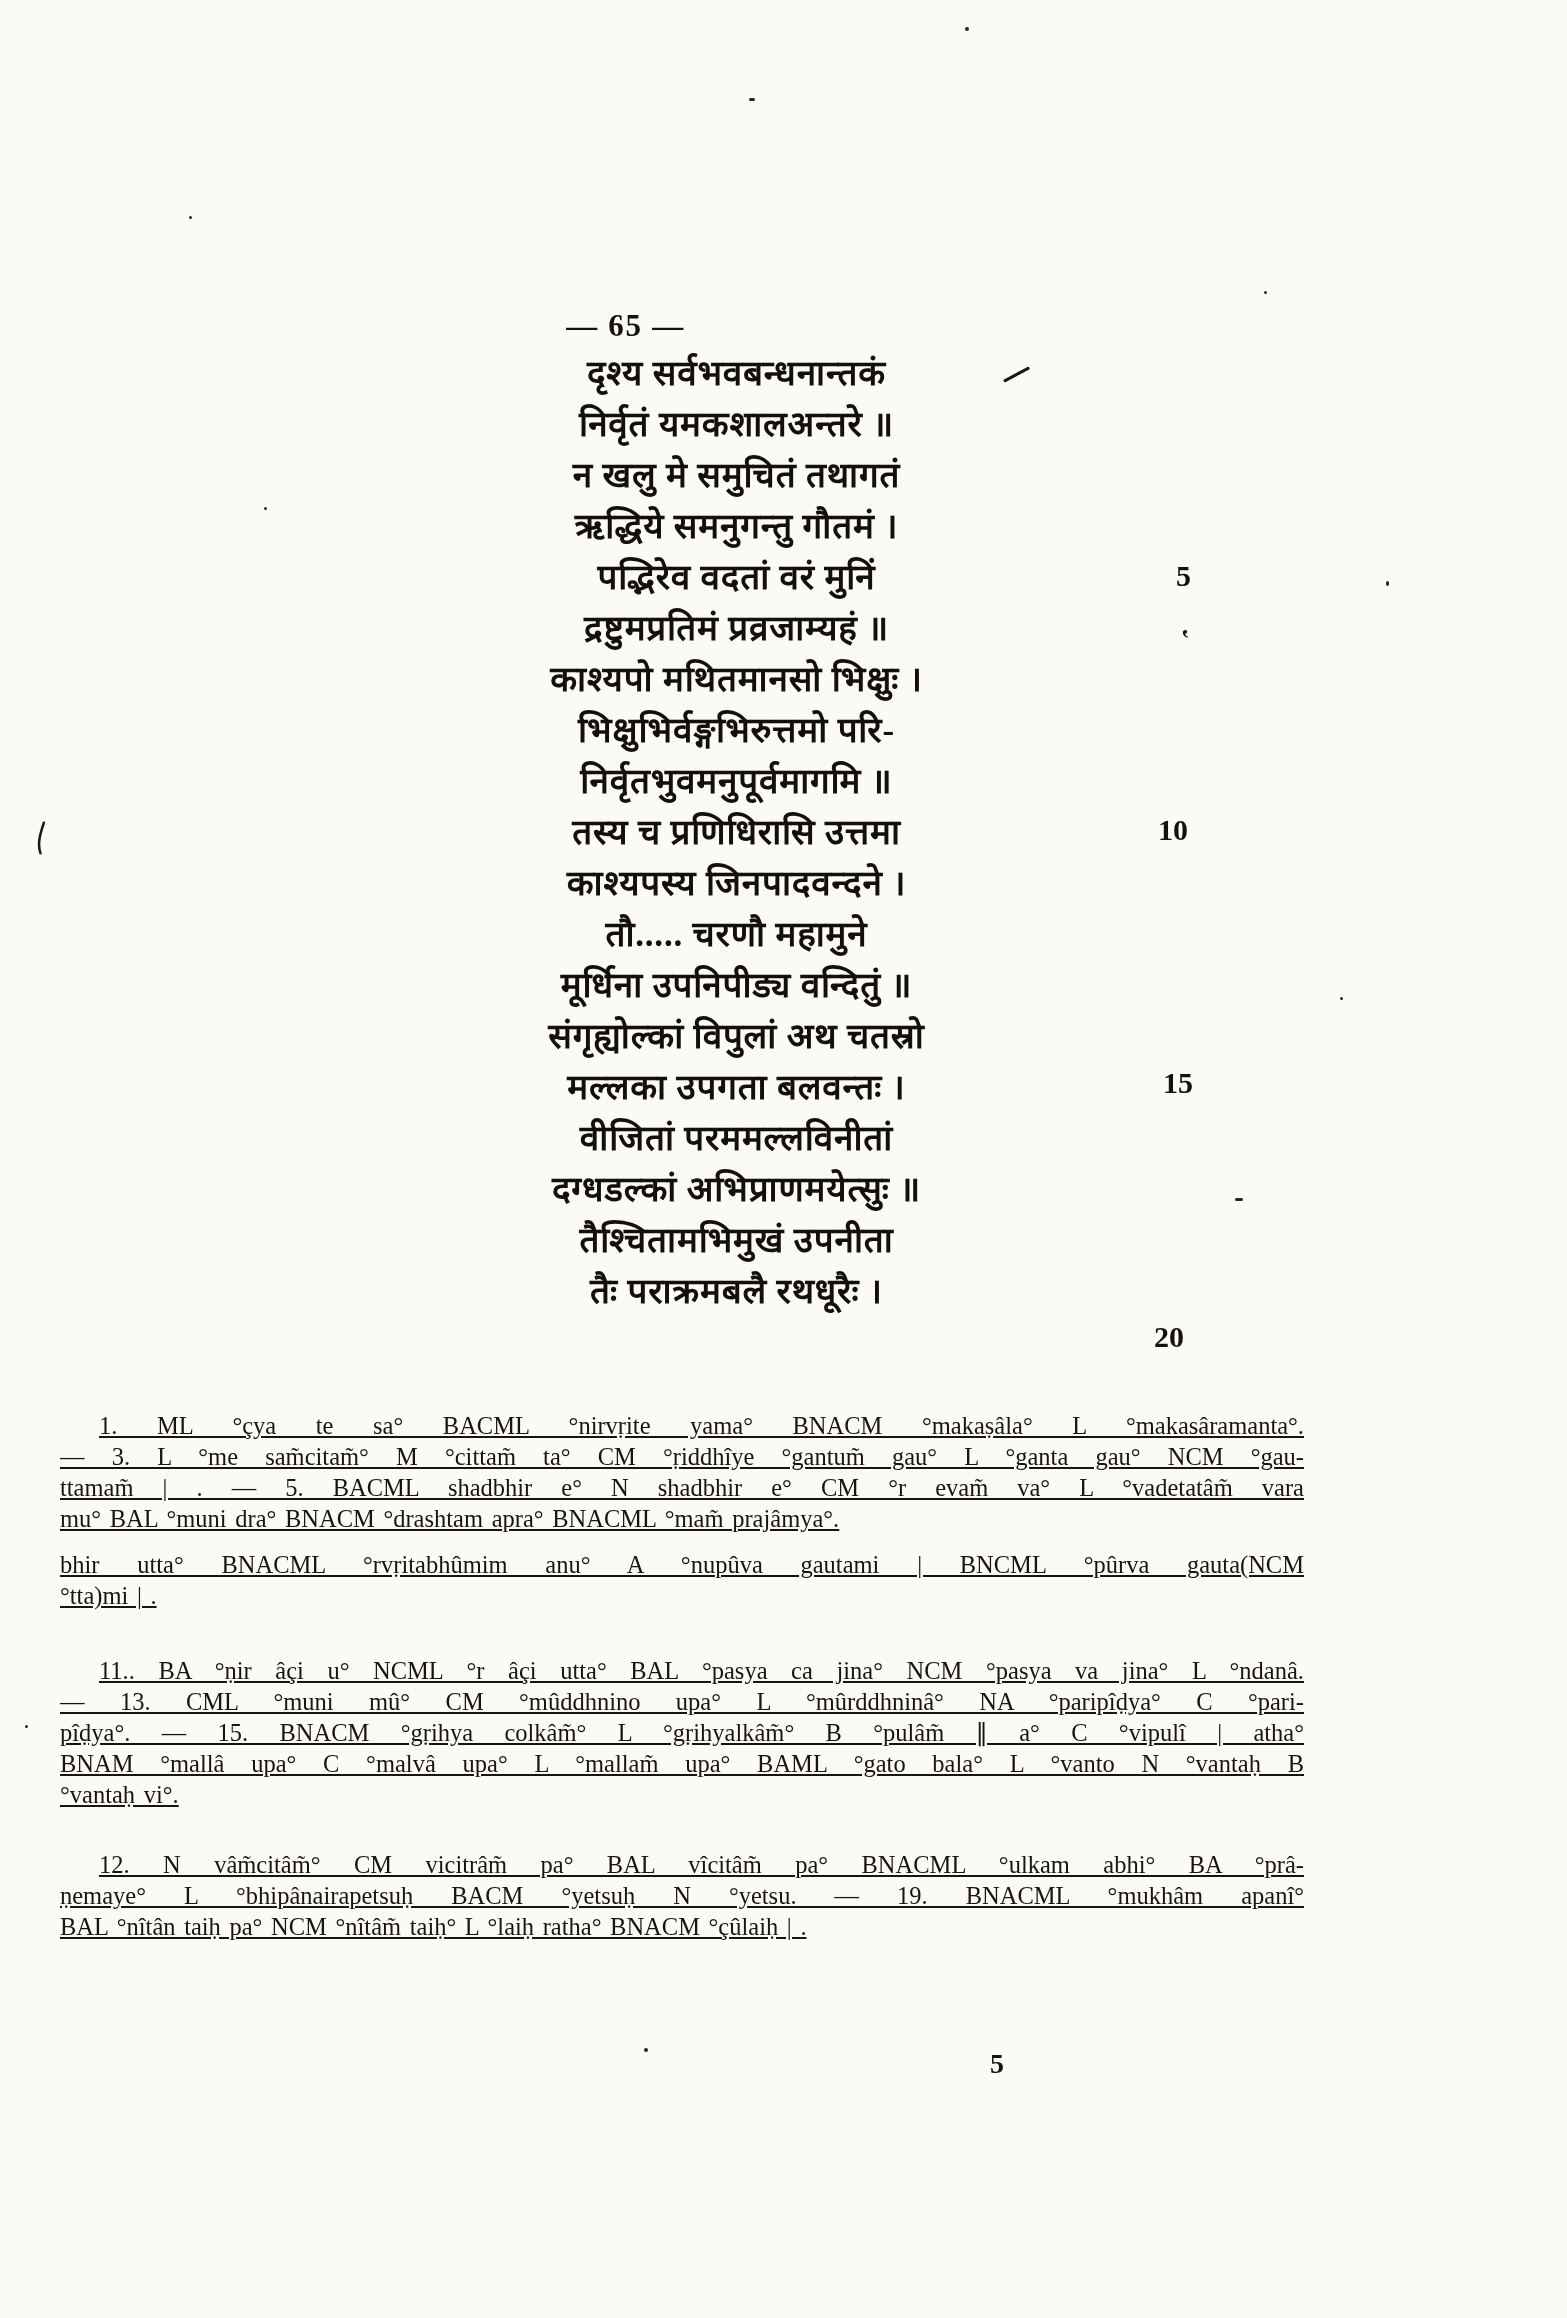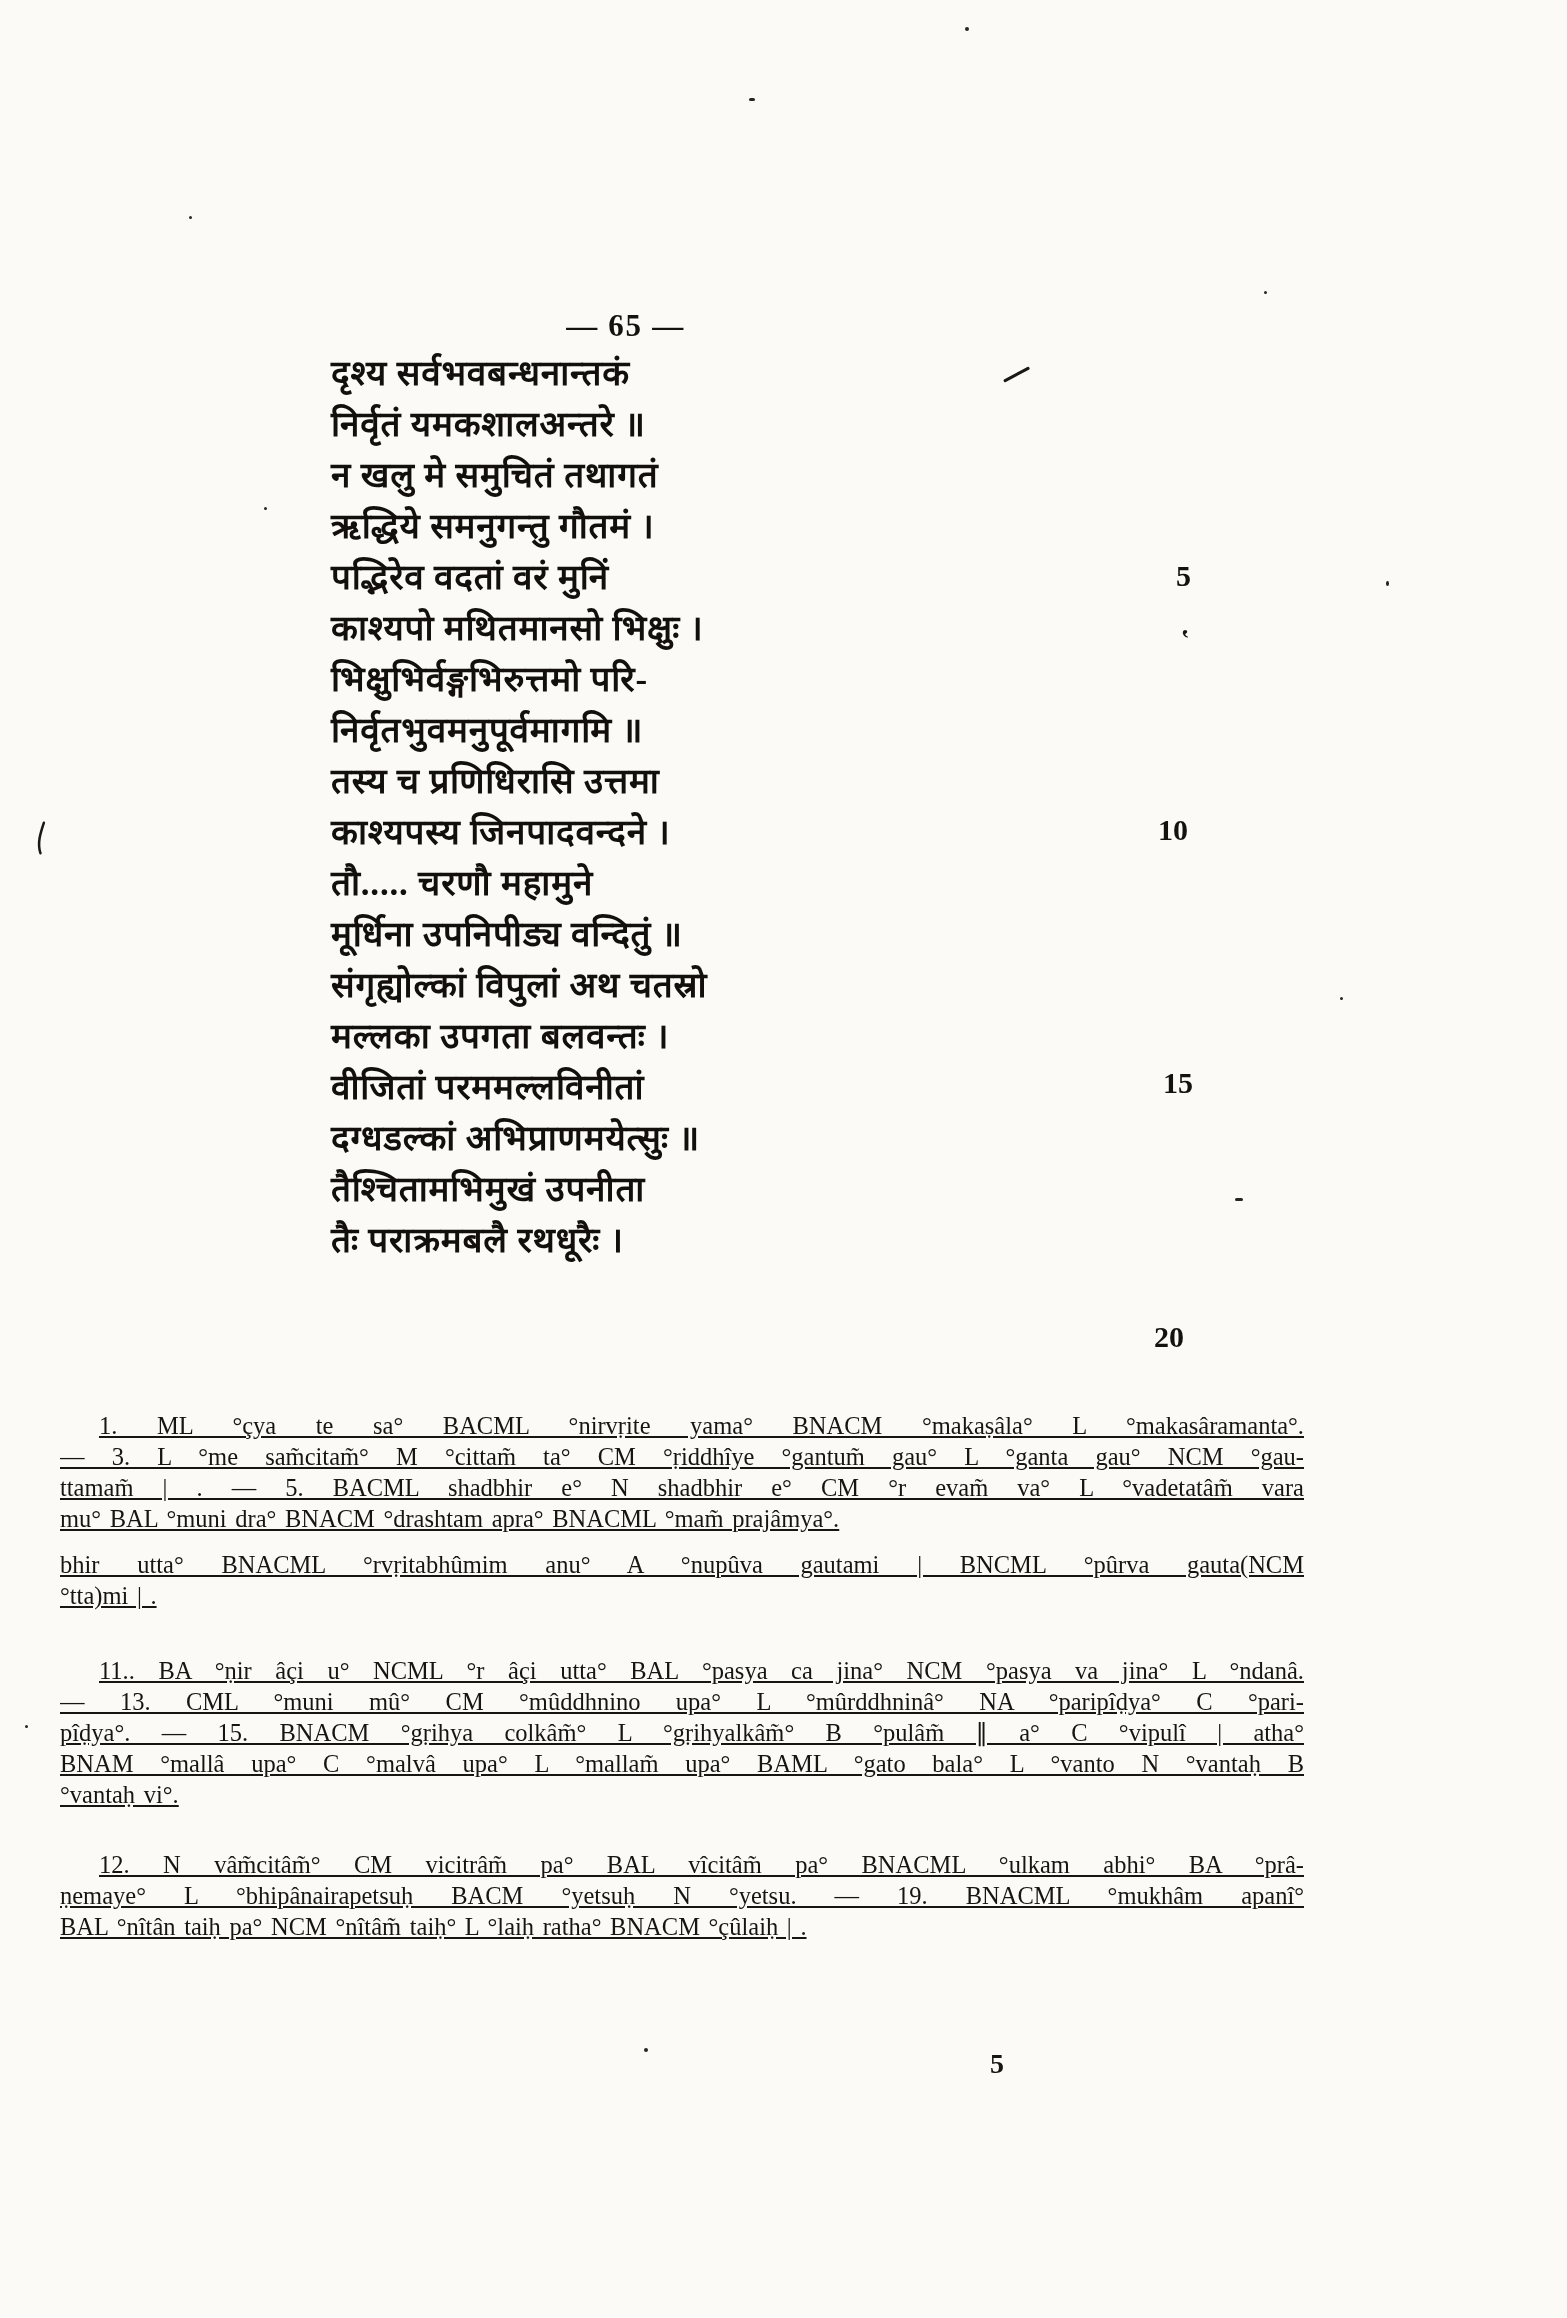--- a/index.html
+++ b/index.html
@@ -32,21 +32,21 @@
     position: absolute;
     left: 331px; top: 348px;
     width: 811px;
     font-size: 35px;
     line-height: 51px;
     font-weight: bold;
     letter-spacing: 0.8px;
     color: #120f0c;
     font-family: "Liberation Serif", "DejaVu Sans", serif;
   }
-  .verse-line { height: 51px; white-space: nowrap; }
+  .verse-line { height: 51px; white-space: nowrap; text-align: center; }
   
   .margin-num {
     position: absolute;
     font-size: 30px;
     font-weight: bold;
     color: #14110e;
     font-family: "Liberation Serif", serif;
   }
   .mn-0 { left: 1176px; top: 559px; }
   .mn-1 { left: 1158px; top: 813px; }
@@ -123,20 +123,21 @@
 <div class="page">
 
   <div class="page-number">— 65 —</div>
 
   <div class="verse" lang="sa">
     <div class="verse-line">दृश्य सर्वभवबन्धनान्तकं</div>
     <div class="verse-line">निर्वृतं यमकशालअन्तरे ॥</div>
     <div class="verse-line">न खलु मे समुचितं तथागतं</div>
     <div class="verse-line">ऋद्धिये समनुगन्तु गौतमं ।</div>
     <div class="verse-line">पद्भिरेव वदतां वरं मुनिं</div>
+    <div class="verse-line">द्रष्टुमप्रतिमं प्रव्रजाम्यहं ॥</div>
     <div class="verse-line">काश्यपो मथितमानसो भिक्षुः ।</div>
     <div class="verse-line">भिक्षुभिर्वङ्गभिरुत्तमो परि-</div>
     <div class="verse-line">निर्वृतभुवमनुपूर्वमागमि ॥</div>
     <div class="verse-line">तस्य च प्रणिधिरासि उत्तमा</div>
     <div class="verse-line">काश्यपस्य जिनपादवन्दने ।</div>
     <div class="verse-line">तौ..... चरणौ महामुने</div>
     <div class="verse-line">मूर्धिना उपनिपीड्य वन्दितुं ॥</div>
     <div class="verse-line">संगृह्योल्कां विपुलां अथ चतस्रो</div>
     <div class="verse-line">मल्लका उपगता बलवन्तः ।</div>
     <div class="verse-line">वीजितां परममल्लविनीतां</div>

